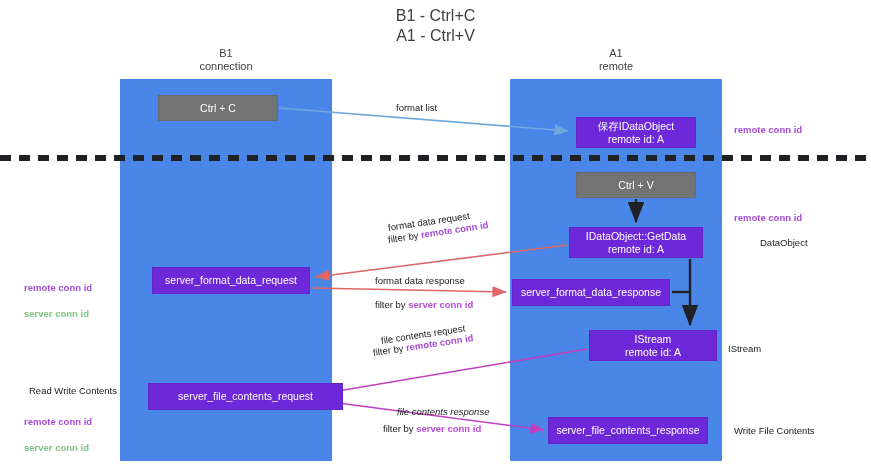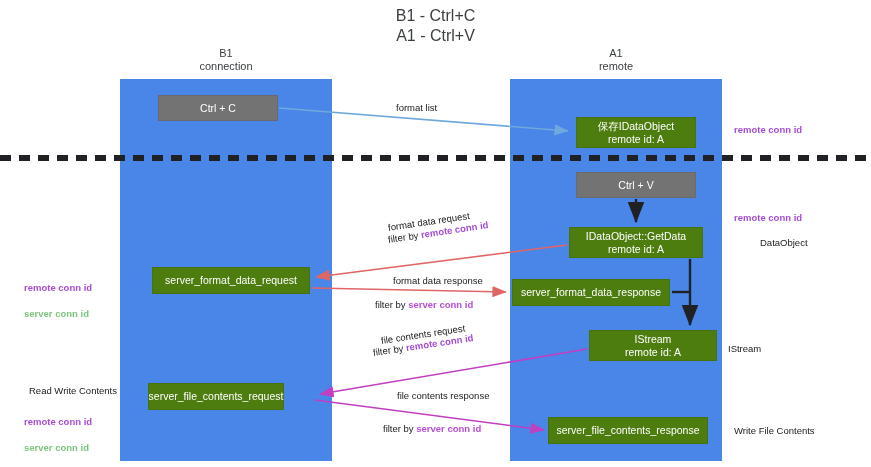--- a/index.html
+++ b/index.html
@@ -32,46 +32,46 @@
   .head-a1{left:510px;top:47px;}
 
   
   .node{
     position:absolute;box-sizing:border-box;
     display:flex;flex-direction:column;align-items:center;justify-content:center;
     text-align:center;color:#ffffff;font-size:10.5px;line-height:13px;
     white-space:pre-line;border:1px solid rgba(0,0,0,0.08);
   }
   .node.green{background:#737373;}
-  .node.orange{background:#4d7c0f;}
+  .node.orange{background:#6d28d9;}
 
   .n-ctrlc   {left:158px;top:95px;width:120px;height:26px;}
   .n-save    {left:576px;top:117px;width:120px;height:31px;}
   .n-ctrlv   {left:576px;top:172px;width:120px;height:26px;}
   .n-getdata {left:569px;top:227px;width:134px;height:31px;}
   .n-fdreq   {left:152px;top:267px;width:158px;height:27px;}
   .n-fdresp  {left:512px;top:279px;width:158px;height:27px;}
   .n-istream {left:589px;top:330px;width:128px;height:31px;}
-  .n-fcreq   {left:148px;top:383px;width:136px;height:27px;}
+  .n-fcreq   {left:148px;top:383px;width:195px;height:27px;}
   .n-fcresp  {left:548px;top:417px;width:160px;height:27px;}
 
   
   .elabel{position:absolute;font-size:9.5px;color:#202124;line-height:13px;white-space:nowrap;}
   .elabel .remote{color:#a64dd6;font-weight:bold;}
   .elabel .server{color:#b84dd6;font-weight:bold;}
   .rot-up{transform:rotate(-8.5deg);transform-origin:left center;}
 
   .l-formatlist{left:396px;top:101px;}
   .l-fdreq1{left:388px;top:221px;}
   .l-fdreq2{left:388px;top:233px;}
-  .l-fdresp1{left:393px;top:274px;}
+  .l-fdresp1{left:375px;top:274px;}
   .l-fdresp2{left:375px;top:298px;}
   .l-fcreq1{left:381px;top:334px;}
   .l-fcreq2{left:373px;top:346px;}
-  .l-fcresp1{left:397px;top:389px;}
+  .l-fcresp1{left:397px;top:405px;font-style:italic;}
   .l-fcresp2{left:383px;top:422px;}
 
   
   .side{position:absolute;font-size:9.5px;line-height:13px;white-space:pre-line;}
   .side.dark{color:#202124;}
   .side.remote{color:#a64dd6;font-weight:bold;}
   .side.multi .remote-l{color:#a64dd6;font-weight:bold;display:block;}
   .side.multi .server-l{color:#7cc47f;font-weight:bold;display:block;}
 
   .s-r1{left:734px;top:123px;}

